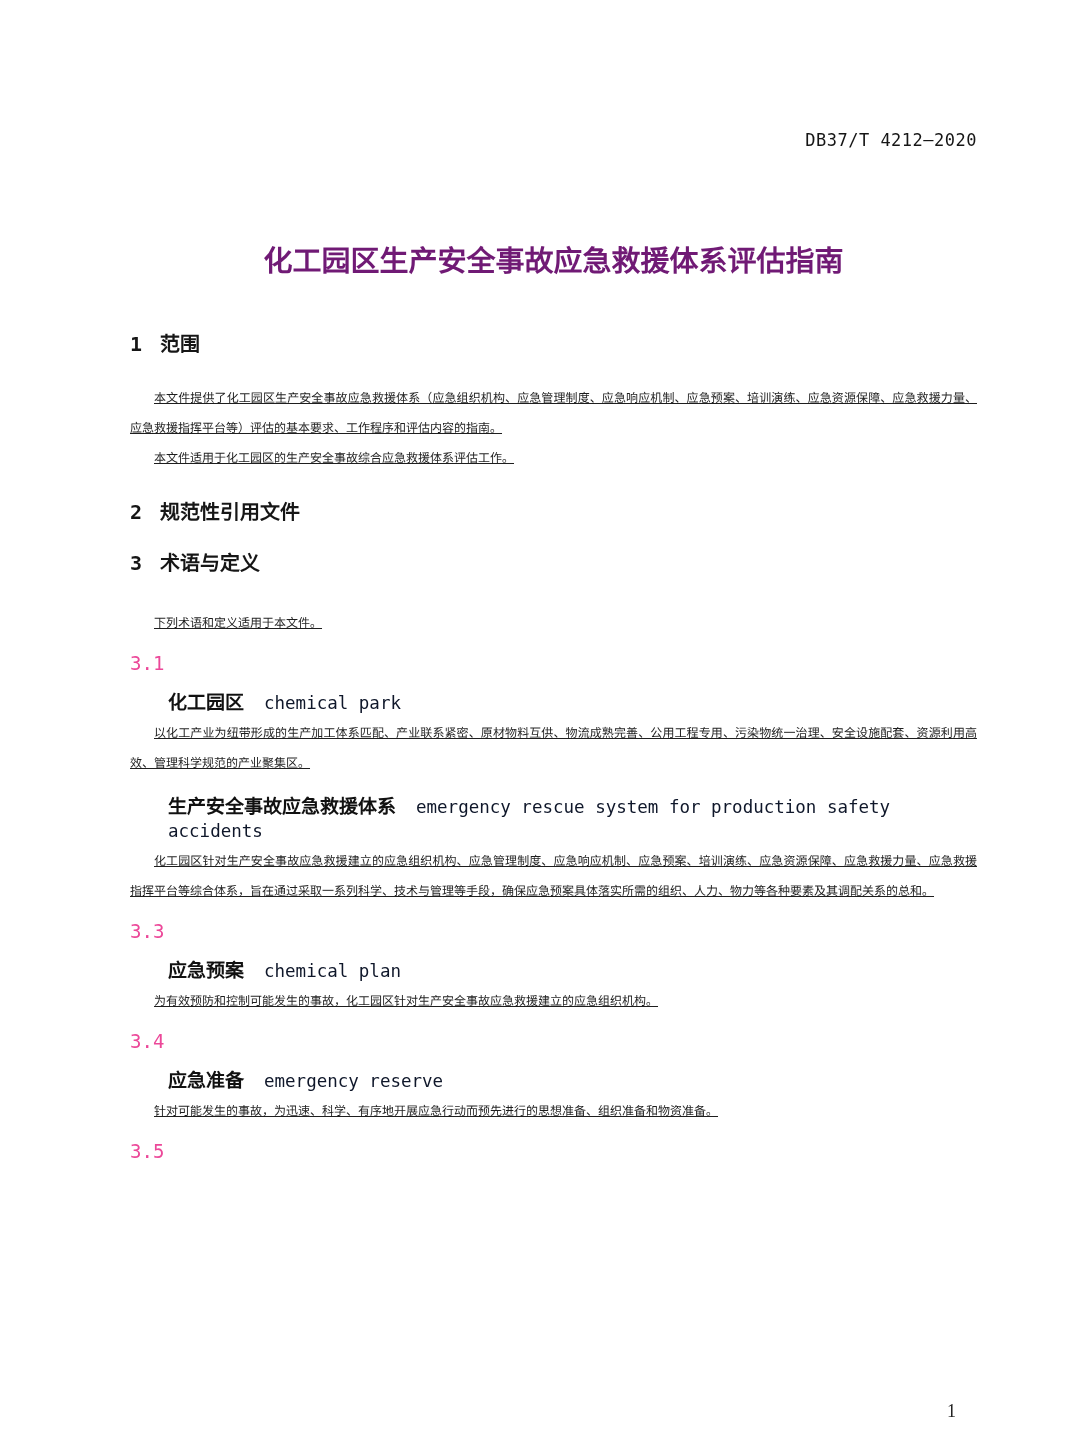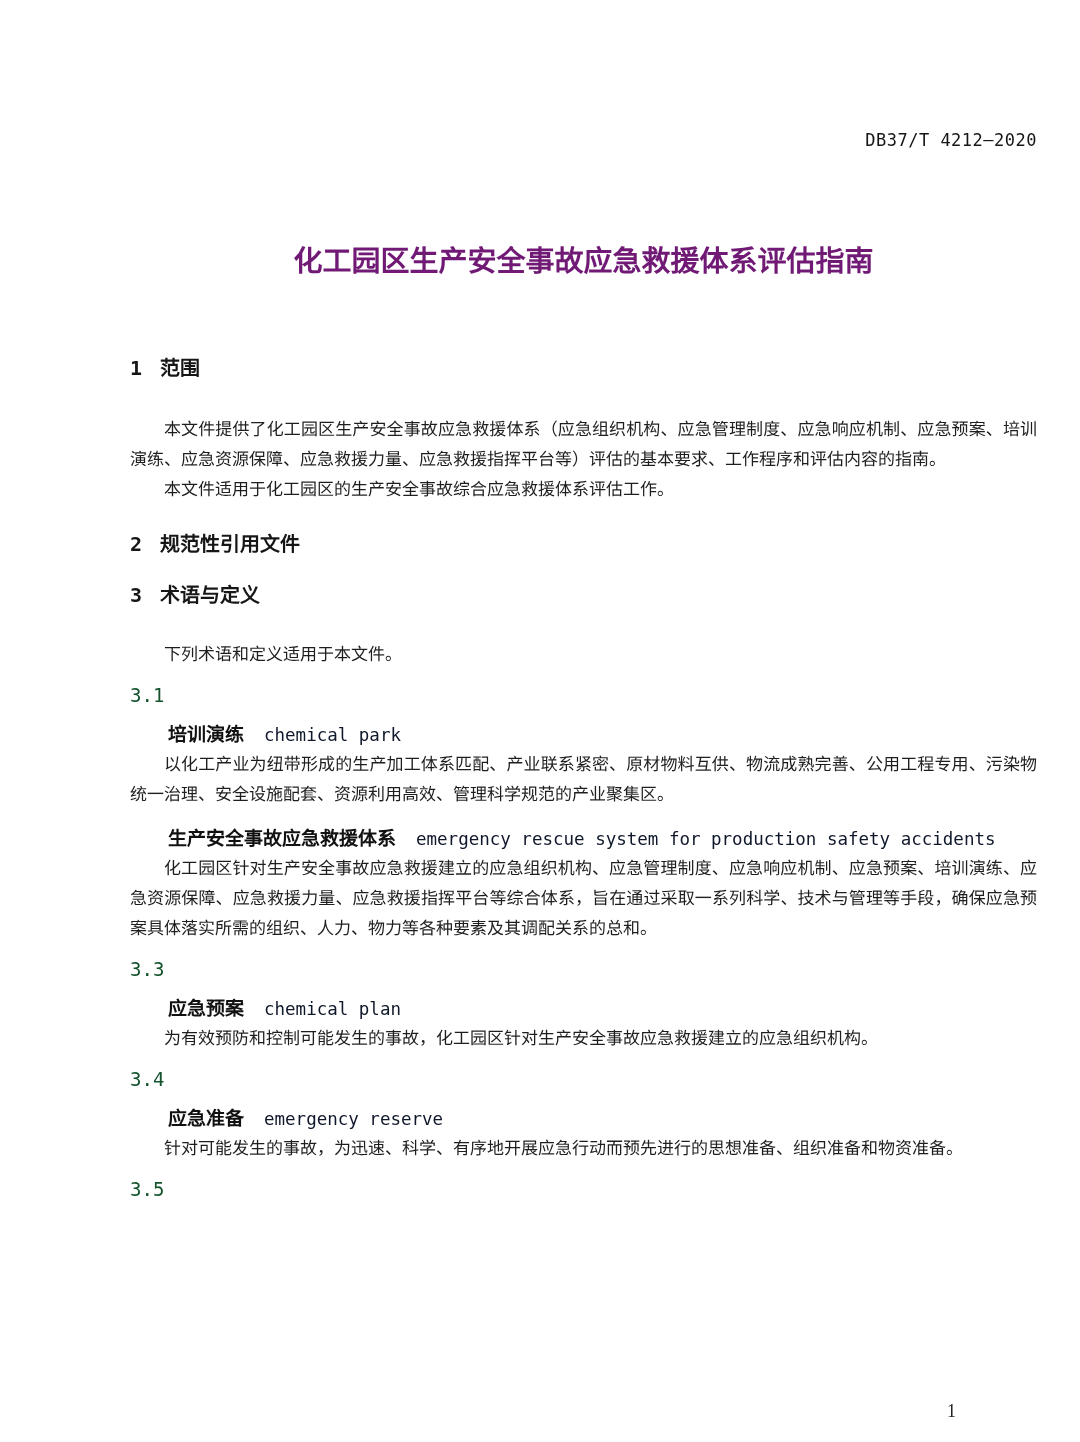--- a/index.html
+++ b/index.html
@@ -7,21 +7,21 @@
     padding: 0;
     background: #ffffff;
   }
   .page {
     position: relative;
     width: 1080px;
     height: 1442px;
     margin: 0 auto;
     background: #ffffff;
     box-sizing: border-box;
-    padding: 130px 43px 0 130px;
+    padding: 130px 103px 0 130px;
     color: #1e1e1e;
     font-family: "Liberation Serif", "DejaVu Serif", serif;
     overflow: hidden;
   }
   .doc-header {
     text-align: right;
     font-family: "DejaVu Sans Mono", "Liberation Mono", monospace;
     font-size: 17px;
     line-height: 20px;
     letter-spacing: 0.5px;
@@ -43,38 +43,39 @@
     font-size: 20px;
     line-height: 24px;
     color: #161616;
   }
   .sec-h .sec-num {
     display: inline-block;
     margin-right: 18px;
     font-family: "DejaVu Sans Mono", "Liberation Mono", monospace;
     font-weight: bold;
   }
-  .sec-h.gap-lg { margin-top: 77px; }
+  .sec-h.gap-lg { margin-top: 53px; }
   .body-text {
-    margin: 35px 0 0 0;
-    font-size: 17px;
+    margin: 27px 0 0 0;
+    font-size: 12px;
     line-height: 30px;
     text-align: justify;
     text-justify: inter-ideograph;
     text-indent: 2em;
     color: #1e1e1e;
+    text-decoration: underline;
   }
   .body-text.follow { margin-top: 0; }
   .body-text.intro { margin-top: 33px; }
   .term-id {
     margin: 14px 0 0 0;
     font-family: "DejaVu Sans Mono", "Liberation Mono", monospace;
     font-size: 19px;
     line-height: 22px;
-    color: #14532d;
+    color: #ec4899;
   }
   .term-name {
     margin: 17px 0 0 0;
     padding-left: 2em;
     font-size: 19px;
     line-height: 24px;
   }
   .term-zh {
     font-family: "Liberation Sans", "DejaVu Sans", sans-serif;
     font-weight: bold;
@@ -117,21 +118,21 @@
   </h2>
 
   <h2 class="sec-h">
     <span class="sec-num">3</span><span>术语与定义</span>
   </h2>
   <p class="body-text intro">下列术语和定义适用于本文件。</p>
 
   <div>
     <div class="term-id">3.1</div>
     <div class="term-name">
-      <span class="term-zh">培训演练</span><span class="term-en">chemical park</span>
+      <span class="term-zh">化工园区</span><span class="term-en">chemical park</span>
     </div>
     <p class="body-text term-def">以化工产业为纽带形成的生产加工体系匹配、产业联系紧密、原材物料互供、物流成熟完善、公用工程专用、污染物统一治理、安全设施配套、资源利用高效、管理科学规范的产业聚集区。</p>
   </div>
 
   <div>
     <div class="term-name">
       <span class="term-zh">生产安全事故应急救援体系</span><span class="term-en">emergency rescue system for production safety accidents</span>
     </div>
     <p class="body-text term-def">化工园区针对生产安全事故应急救援建立的应急组织机构、应急管理制度、应急响应机制、应急预案、培训演练、应急资源保障、应急救援力量、应急救援指挥平台等综合体系，旨在通过采取一系列科学、技术与管理等手段，确保应急预案具体落实所需的组织、人力、物力等各种要素及其调配关系的总和。</p>
   </div>

